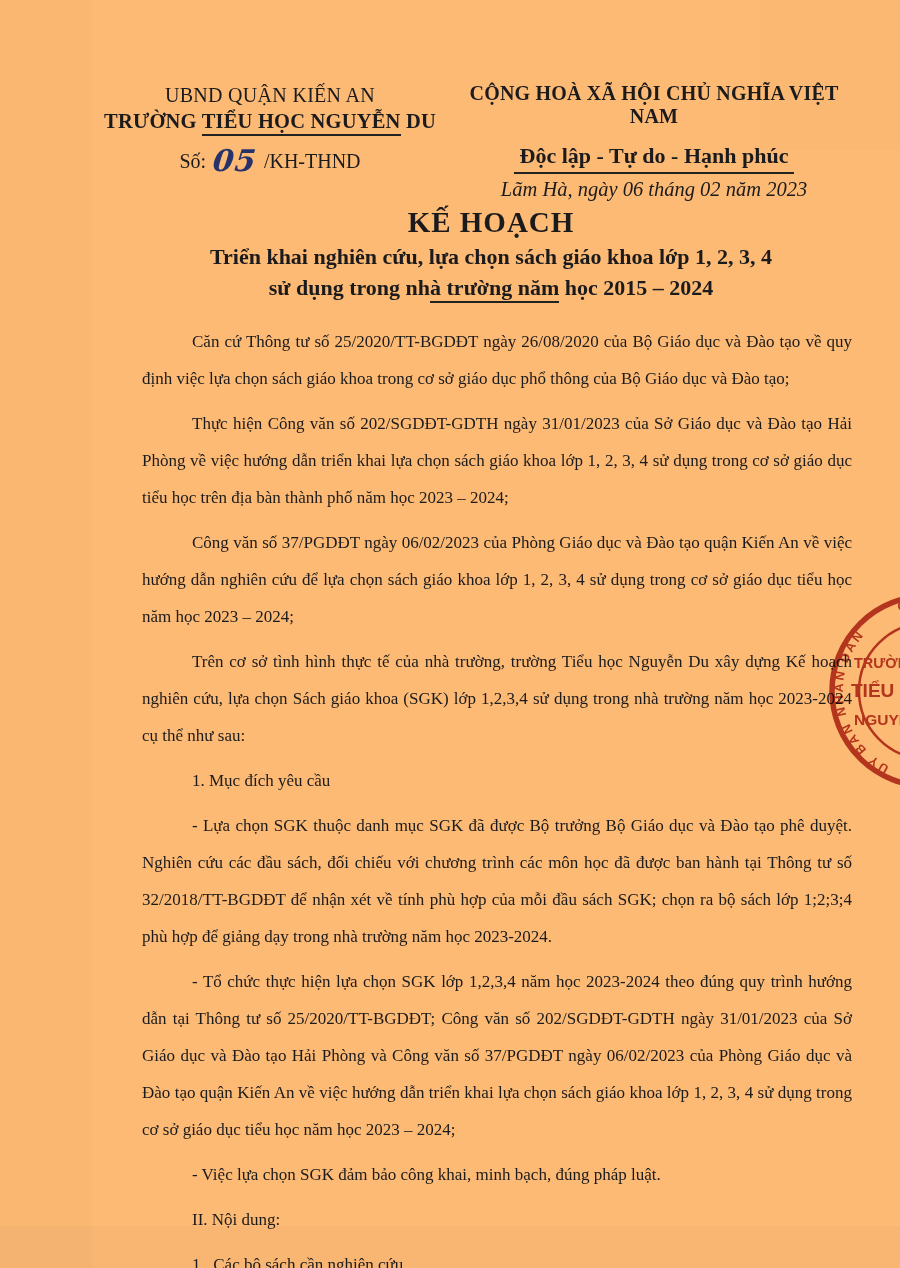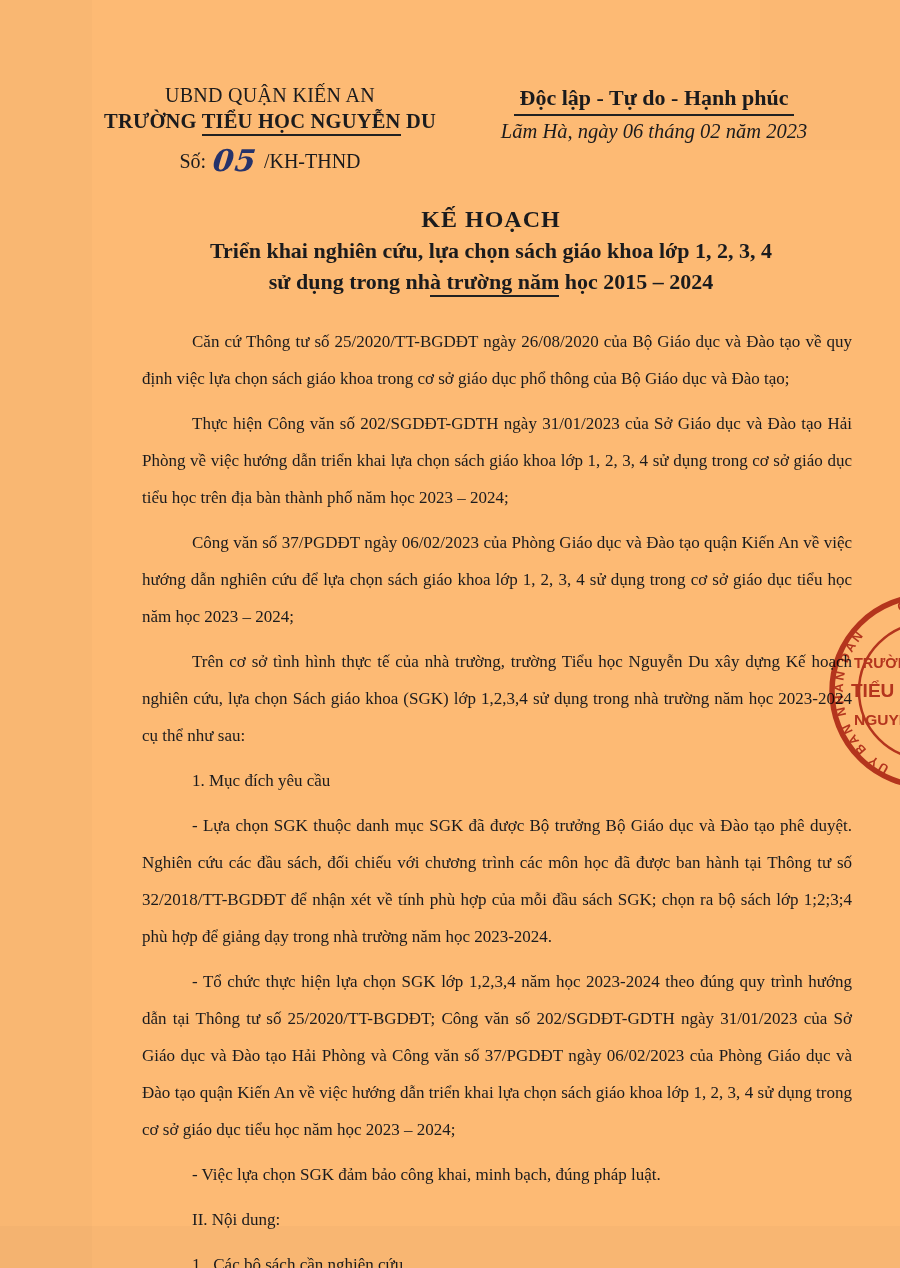--- a/index.html
+++ b/index.html
@@ -25,27 +25,27 @@
   .handwritten{
     display:inline-block;
     font-family:"DejaVu Serif",serif;
     font-size:30px;font-weight:bold;font-style:italic;
     color:#26336b;transform:skewX(-6deg);
     line-height:20px;vertical-align:-3px;letter-spacing:1px;
     margin:0 2px;
   }
   .header-right{position:absolute;left:452px;top:82px;width:404px;text-align:center;}
   .hr-line1{font-size:20px;font-weight:bold;letter-spacing:0.2px;}
-  .hr-line2{display:inline-block;font-size:22px;font-weight:bold;margin-top:3px;
+  .hr-line2{display:inline-block;font-size:22px;font-weight:bold;margin-top:15px;
             border-bottom:2px solid #222;padding:0 6px 3px 6px;}
   .date-line{margin-top:4px;font-size:20.5px;font-style:italic;}
 
   
   .title-block{position:absolute;left:130px;top:206px;width:722px;text-align:center;}
-  .title-main{font-size:24px;font-weight:bold;letter-spacing:1px;}
+  .title-main{font-size:29px;font-weight:bold;letter-spacing:1px;}
   .title-sub{font-size:22px;font-weight:bold;margin-top:5px;}
   .title-sub .u-part{border-bottom:2px solid #222;padding-bottom:1px;margin-top:45px;}
 
   
   .body-block{position:absolute;left:130px;top:323px;width:722px;}
   .body-block p{
     margin:0 0 8px 12px;
     font-size:17px;line-height:37px;
     text-align:justify;text-indent:50px;
   }
@@ -67,20 +67,21 @@
   <div class="shade shade-bottom"></div>
   <div class="shade shade-topright"></div>
 
   <div class="header-left">
     <div class="hl-line1">UBND QUẬN KIẾN AN</div>
     <div class="hl-line2"><span>TRƯỜNG </span><span class="u-part">TIỂU HỌC NGUYỄN</span><span> DU</span></div>
     <div class="so-line"><span>Số:</span> <span class="handwritten">05</span> <span>/KH-THND</span></div>
   </div>
 
   <div class="header-right">
+    <div class="hr-line1">CỘNG HOÀ XÃ HỘI CHỦ NGHĨA VIỆT NAM</div>
     <div><span class="hr-line2">Độc lập - Tự do - Hạnh phúc</span></div>
     <div class="date-line">Lãm Hà, ngày 06 tháng 02 năm 2023</div>
   </div>
 
   <div class="title-block">
     <div class="title-main">KẾ HOẠCH</div>
     <div class="title-sub">Triển khai nghiên cứu, lựa chọn sách giáo khoa lớp 1, 2, 3, 4</div>
     <div class="title-sub"><span>sử dụng trong nh</span><span class="u-part">à trường năm</span><span> học 2015 – 2024</span></div>
   </div>
 

